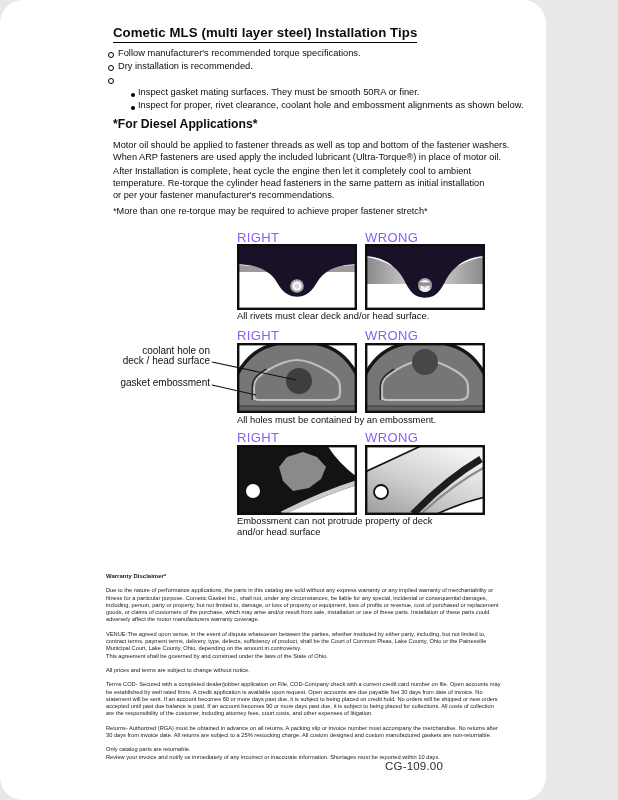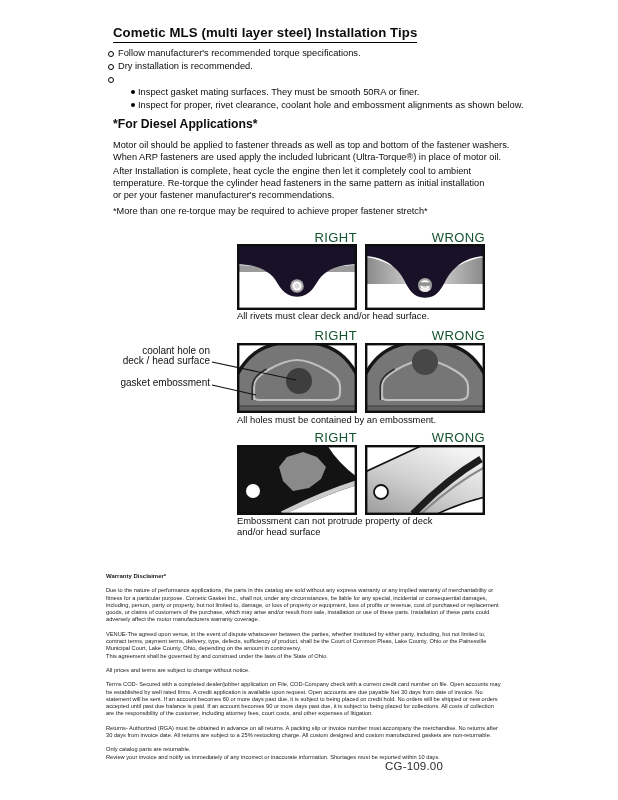--- a/index.html
+++ b/index.html
@@ -1,41 +1,42 @@
 <!DOCTYPE html>
 <html><head>
 <meta charset="utf-8">
 <style>
   html,body{margin:0;padding:0;background:#e8e8e8;}
   .page{
     position:relative;
-    width:618px;height:800px;
+    width:546px;height:800px;
     background:#ffffff;
     font-family:"Liberation Sans", sans-serif;
     color:#0d0d0d;
     overflow:hidden;
+    border-radius:23px;
   }
   .abs{position:absolute;}
   .title{
     left:113px;top:25px;
     font-size:13.2px;font-weight:bold;letter-spacing:.1px;
     border-bottom:1.8px solid #000;padding-bottom:2px;
     white-space:nowrap;
   }
   .bullets{left:108px;top:47px;font-size:9.3px;line-height:13px;}
-  .b-row{display:flex;align-items:flex-start;height:13px;white-space:nowrap;}
+  .b-row{display:flex;align-items:center;height:13px;white-space:nowrap;}
   .b-row.sub{margin-left:23px;}
   .dot-o{flex:0 0 auto;width:4px;height:4px;border:1px solid #000;border-radius:50%;margin:3.8px 4px 0 0;}
   .dot-f{flex:0 0 auto;width:4px;height:4px;background:#000;border-radius:50%;margin:4.2px 3px 0 0;}
   .h2{left:113px;top:117px;font-size:12.2px;font-weight:bold;}
   .para{left:113px;width:490px;font-size:9.2px;line-height:11.8px;white-space:pre-line;}
   .p1{top:140px;}
   .p2{top:166px;}
   .note{top:206px;}
-  .dg-h{width:120px;text-align:right;font-size:13px;letter-spacing:.4px;color:#14532d;}
+  .dg-h{width:120px;text-align:left;font-size:13px;letter-spacing:.4px;color:#8b5cf6;}
   .cap{left:237px;font-size:9.4px;font-weight:normal;line-height:10.5px;}
   .callout{width:122px;text-align:right;font-size:10px;line-height:9.6px;color:#111;}
   .fig{display:block;}
   .legal{left:106px;top:573px;width:440px;font-size:5.7px;line-height:7.3px;color:#1a1a1a;}
   .legal h3{margin:0 0 7px 0;font-size:6px;}
   .legal p{margin:0 0 7px 0;white-space:pre-line;}
   .pageno{left:385px;top:760px;font-size:11.5px;color:#2b2b2b;letter-spacing:.2px;}
 </style>
 </head>
 <body>

